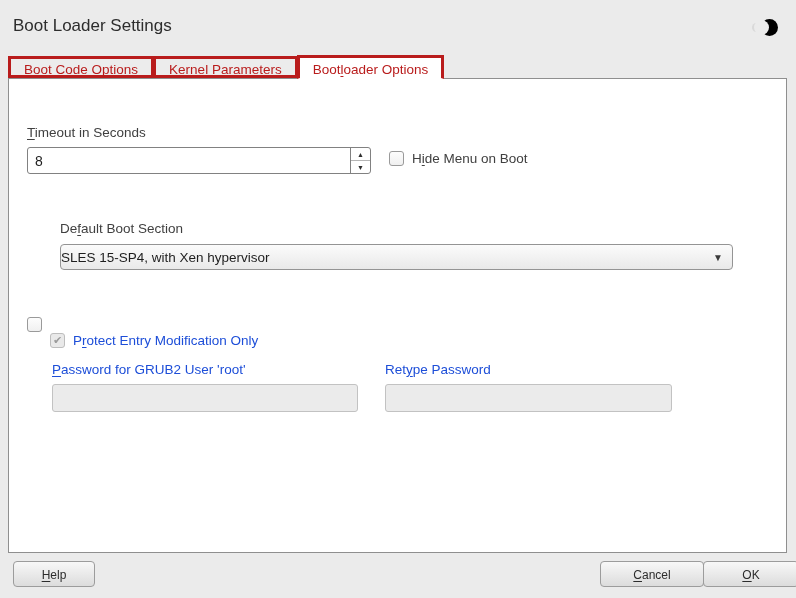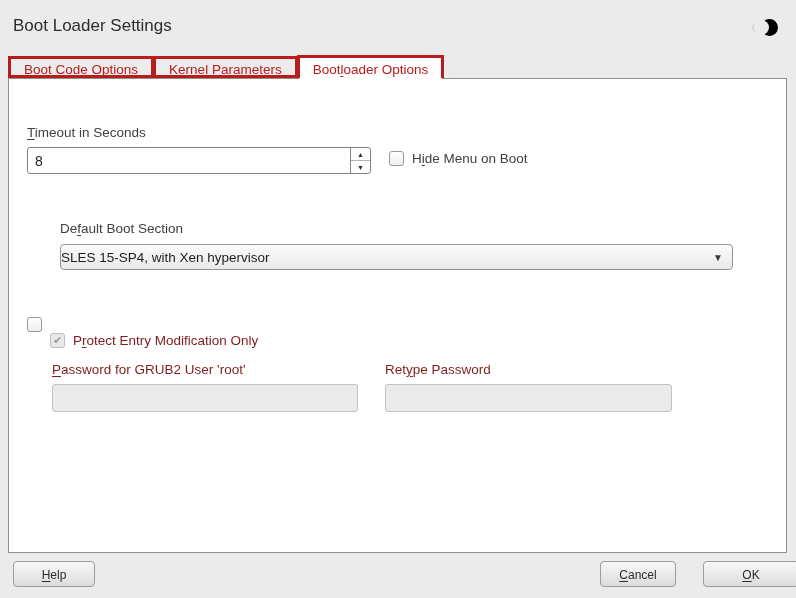--- a/index.html
+++ b/index.html
@@ -63,21 +63,21 @@
     position:absolute; left:8px; top:78px;
     width:779px; height:475px;
     background:#ffffff;
     border:1px solid #8f8f8f;
     box-sizing:border-box;
     z-index:1;
   }
 
   .ctl { position:absolute; z-index:2; }
   .lbl { font-size:13.5px; color:#404040; white-space:nowrap; }
-  .lbl.disabled { color:#7f1d1d; }
+  .lbl.disabled { color:#1d4ed8; }
   .accel { text-decoration:underline; text-underline-offset:2px; }
 
   
   .spinbox {
     left:27px; top:147px; width:344px; height:27px;
     border:1px solid #818181; border-radius:3px;
     background:#fff; box-sizing:border-box;
     display:flex;
   }
   .spin-input {
@@ -185,16 +185,16 @@
   </div>
   <div class="ctl lbl disabled" style="left:73px; top:333px;"><span>P</span><span class="accel">r</span><span>otect Entry Modification Only</span></div>
 
   <div class="ctl lbl disabled" style="left:52px; top:362px;"><span class="accel">P</span><span>assword for GRUB2 User 'root'</span></div>
   <input class="ctl text-input" type="password" disabled="" style="left: 52px; top: 384px; width: 306px;" value="">
 
   <div class="ctl lbl disabled" style="left:385px; top:362px;"><span>Ret</span><span class="accel">y</span><span>pe Password</span></div>
   <input class="ctl text-input" type="password" disabled="" style="left: 385px; top: 384px; width: 287px;" value="">
 
   <button class="btn" style="left:13px; top:561px; width:82px;"><span class="accel">H</span><span>elp</span></button>
-  <button class="btn" style="left:600px; top:561px; width:76px;"><span class="accel">C</span><span>ancel</span></button>
+  <button class="btn" style="left:600px; top:561px; width:104px;"><span class="accel">C</span><span>ancel</span></button>
   <button class="btn" style="left:703px; top:561px; width:96px;"><span class="accel">O</span><span>K</span></button>
 
 </div>
 
 </body></html>

